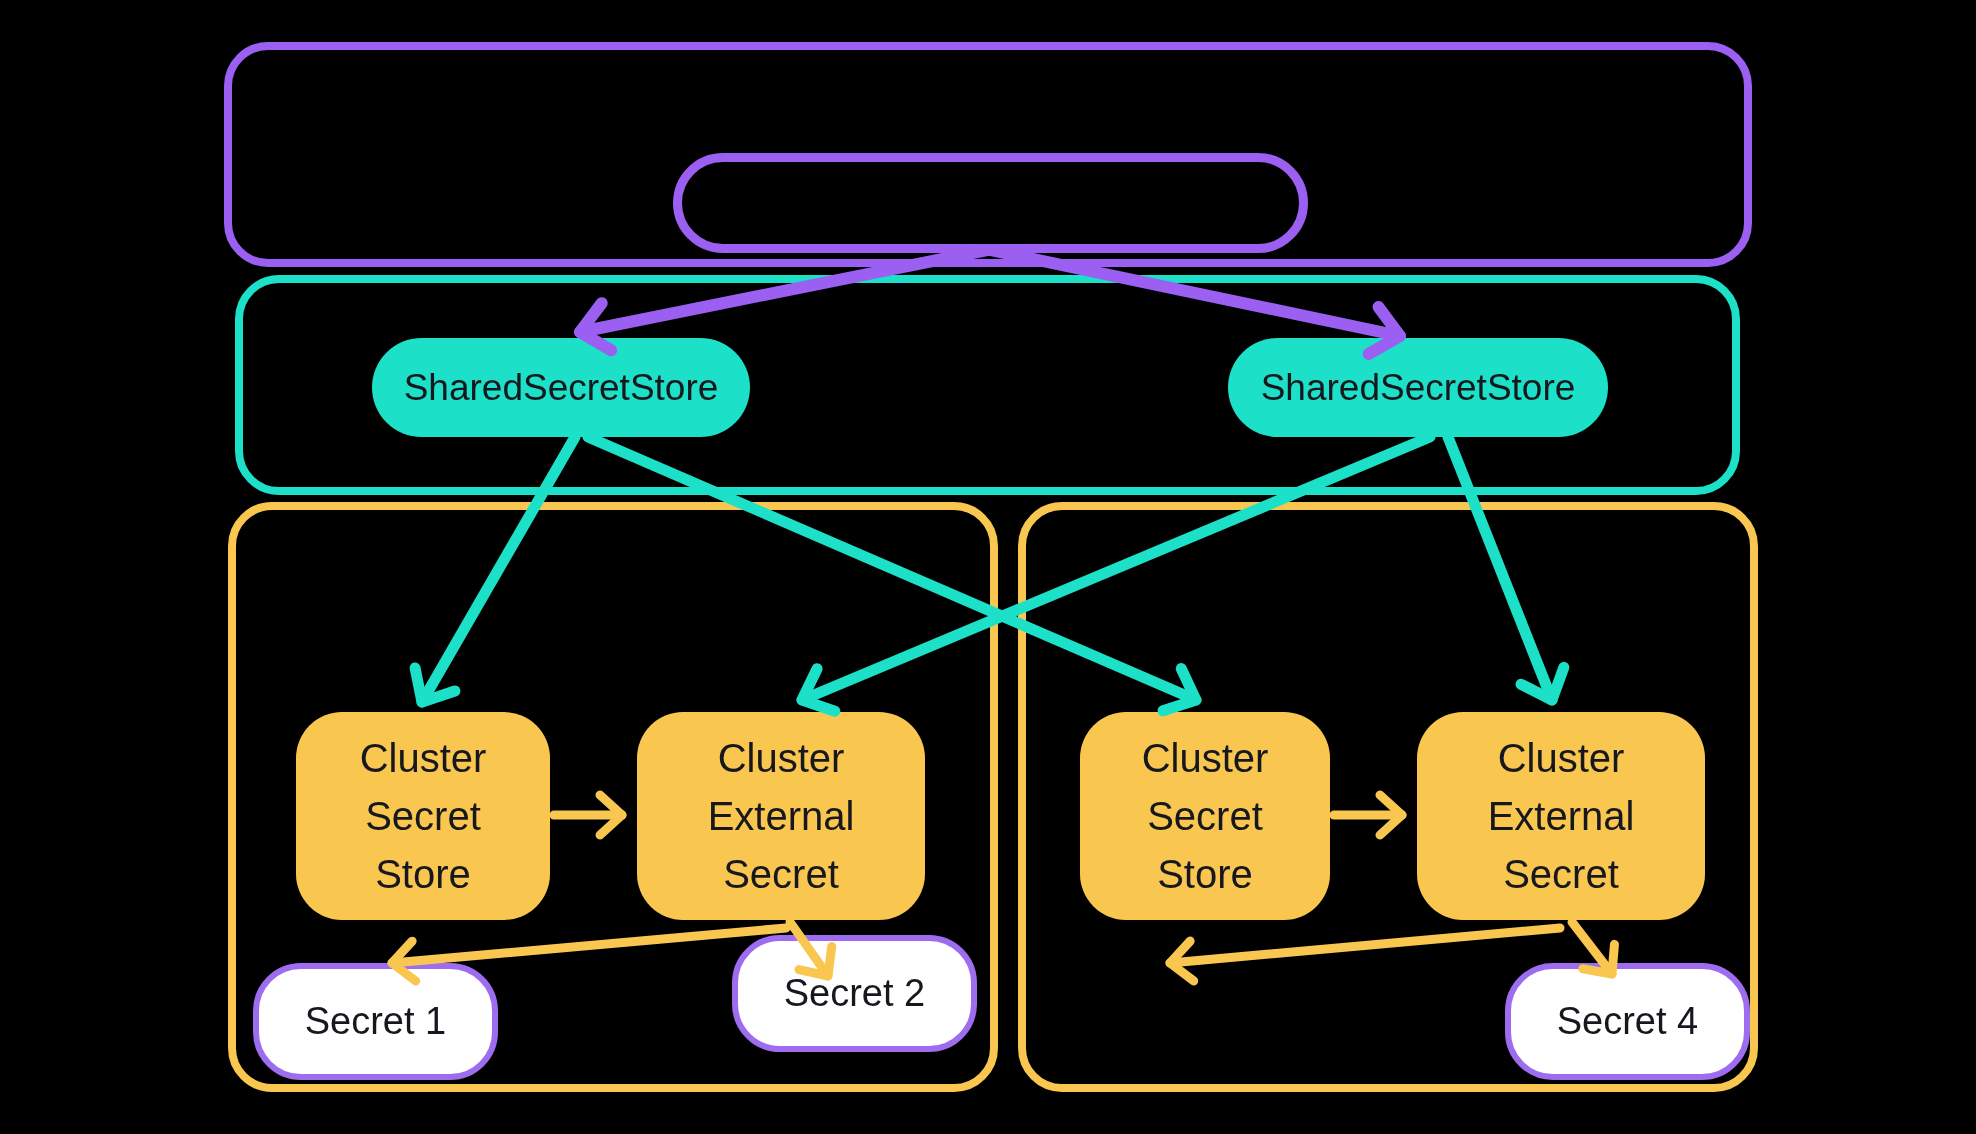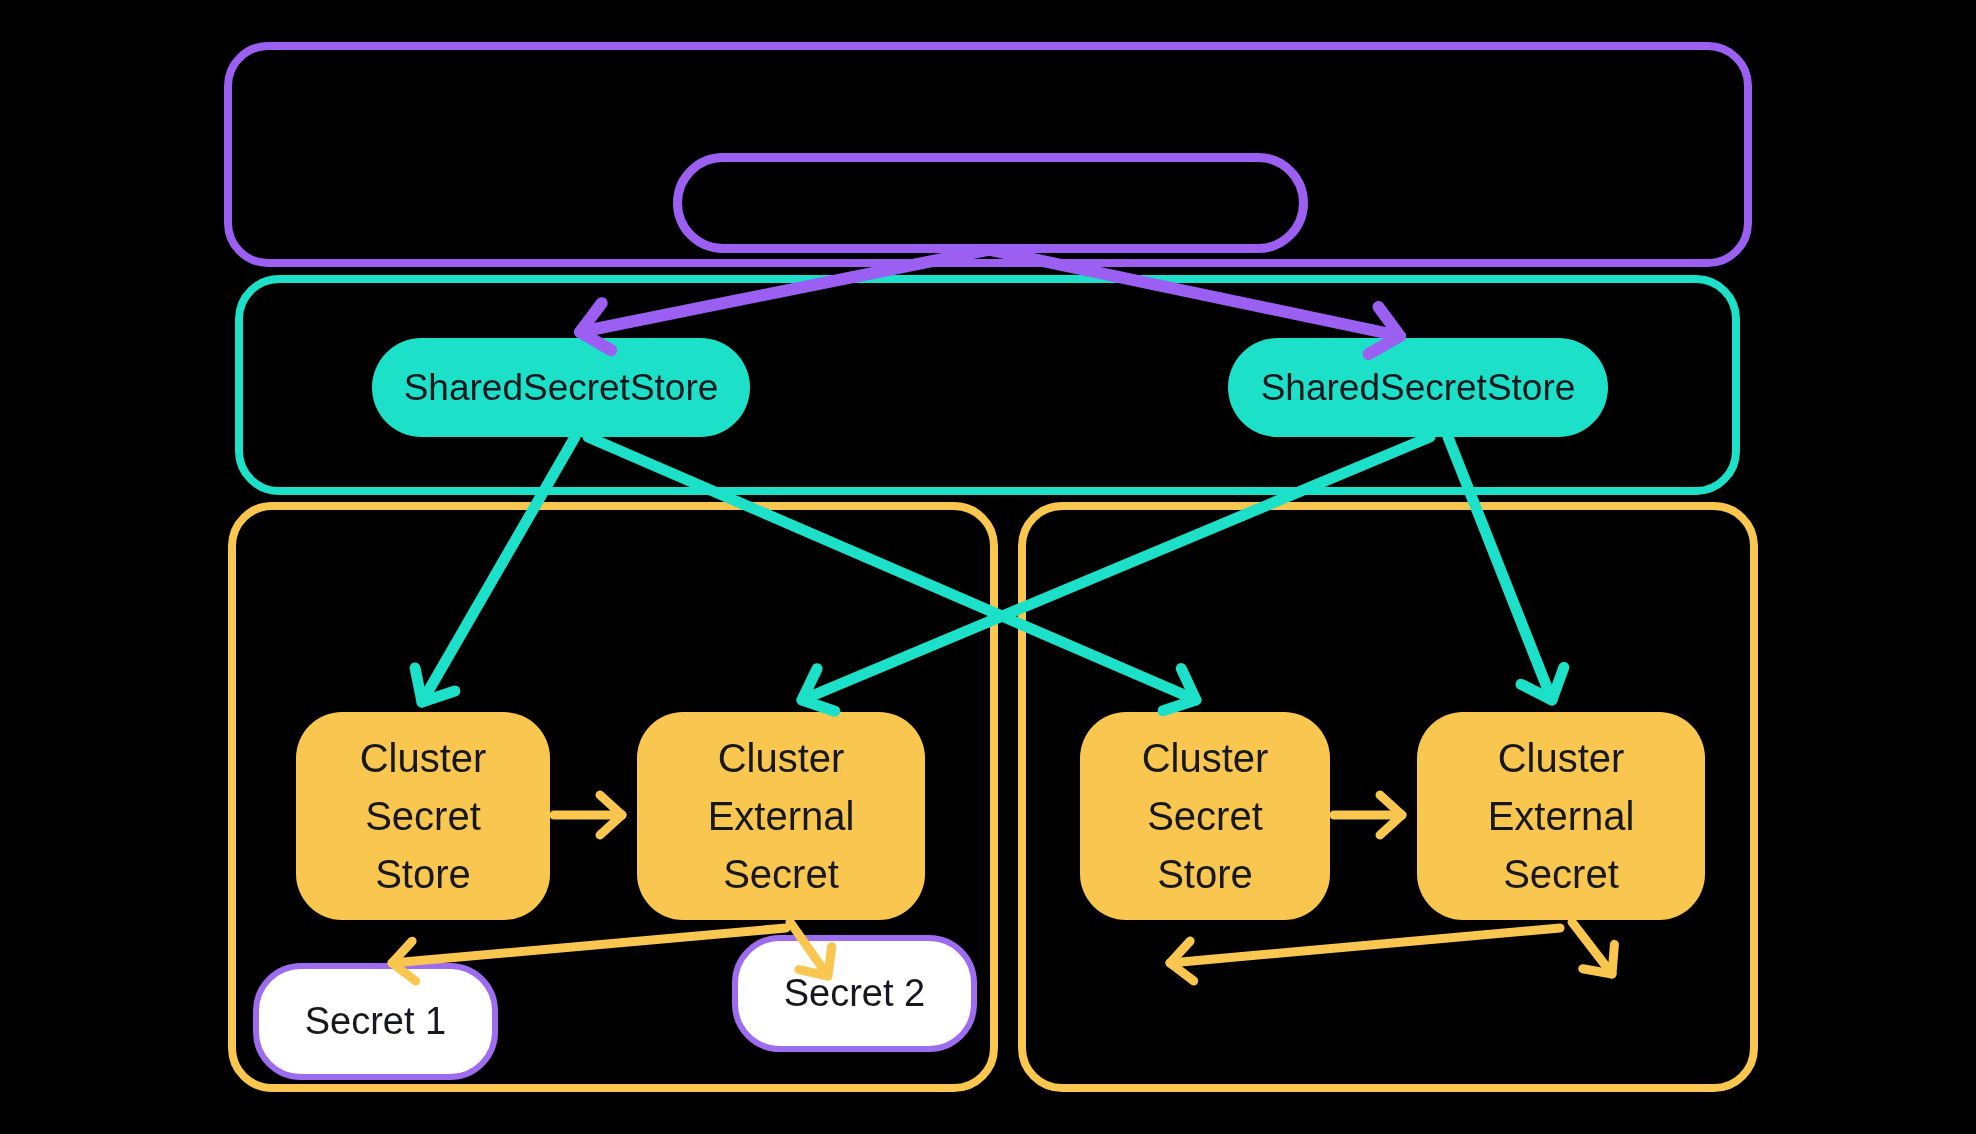--- a/index.html
+++ b/index.html
@@ -70,20 +70,23 @@
   <div class="box node yellow-node" style="left:1417px;top:712px;width:288px;height:208px;">
     <span>Cluster External Secret</span>
   </div>
 
   <div class="box node secret-node" style="left:253px;top:963px;width:245px;height:117px;">
     <span>Secret 1</span>
   </div>
   <div class="box node secret-node" style="left:732px;top:935px;width:245px;height:117px;">
     <span>Secret 2</span>
   </div>
+  <div class="box node secret-node" style="left:1505px;top:963px;width:245px;height:117px;">
+    <span>Secret 4</span>
+  </div>
 
   <svg class="arrows" width="1976" height="1134" viewBox="0 0 1976 1134">
     <defs>
       <marker id="head-purple" markerUnits="userSpaceOnUse" markerWidth="110" markerHeight="110" viewBox="-55 -55 110 110" refX="0" refY="0" orient="auto">
         <path d="M -27 -24 L 0 0 L -27 24" fill="none" class="purple-stroke" style="stroke:var(--purple)" stroke-width="12" stroke-linecap="round" stroke-linejoin="round"></path>
       </marker>
       <marker id="head-teal" markerUnits="userSpaceOnUse" markerWidth="110" markerHeight="110" viewBox="-55 -55 110 110" refX="0" refY="0" orient="auto">
         <path d="M -26 -23 L 0 0 L -26 23" fill="none" style="stroke:var(--teal)" stroke-width="11" stroke-linecap="round" stroke-linejoin="round"></path>
       </marker>
       <marker id="head-yellow" markerUnits="userSpaceOnUse" markerWidth="100" markerHeight="100" viewBox="-50 -50 100 100" refX="0" refY="0" orient="auto">

